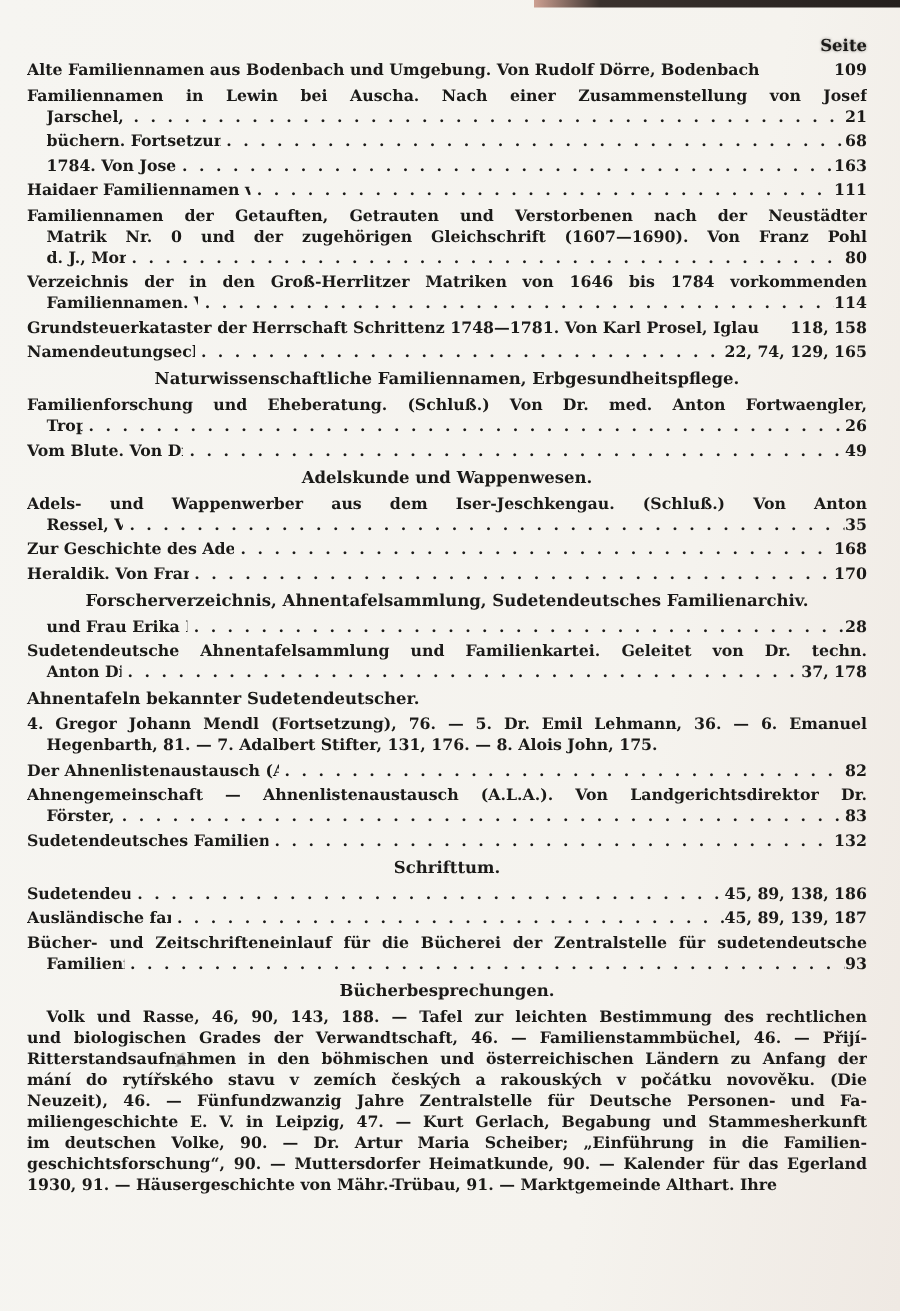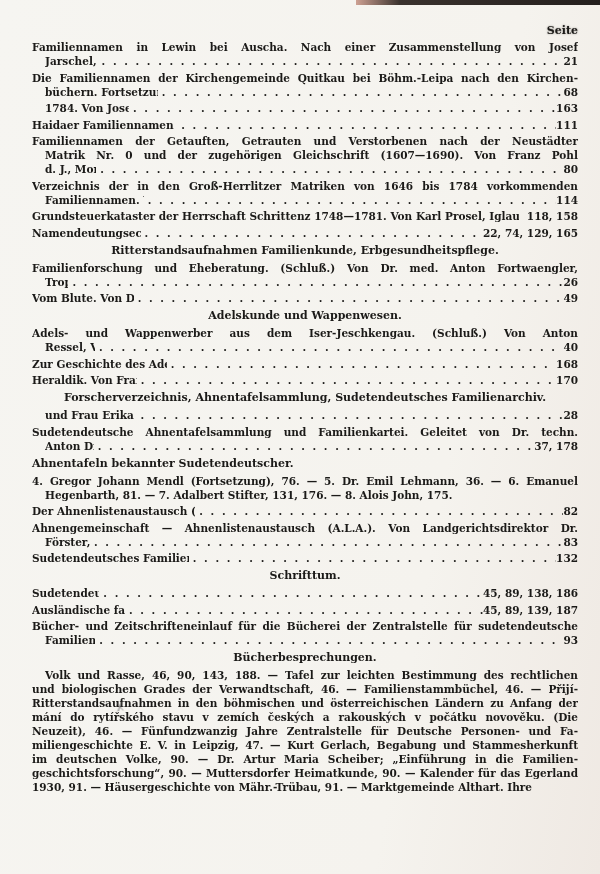--- a/index.html
+++ b/index.html
@@ -13,21 +13,21 @@
   .scan-strip{
     position:absolute;top:0;right:0;width:244px;height:5px;
     background:linear-gradient(90deg,rgba(172,92,70,.55) 0%,#3a322e 18%,#241f1d 100%);
   }
   .scan-smudge{
     position:absolute;left:112px;top:702px;width:16px;height:9px;
     background:linear-gradient(120deg,transparent 40%,rgba(90,90,90,.45) 50%,transparent 60%),
                linear-gradient(60deg,transparent 42%,rgba(110,110,110,.35) 50%,transparent 58%);
     transform:rotate(-8deg);
   }
-  .page{padding:24px 22px 0 32px;}
+  .page{padding:24px 22px 0 18px;}
   .seite{
     font-weight:bold;font-size:11px;text-align:right;margin-bottom:3px;
     text-shadow:0 0 2px rgba(25,18,12,.45);
   }
   .heading{
     text-align:center;font-weight:bold;font-size:11px;line-height:14px;
     margin:4px 0 3px;
   }
   .heading.left{text-align:left;}
   .entry,.para{font-size:10.5px;line-height:14px;font-weight:bold;margin-bottom:2.5px;}
@@ -44,29 +44,35 @@
 </head>
 <body>
 
 <div class="scan-strip"></div>
 <div class="scan-smudge"></div>
 
 <div class="page">
   <div class="seite">Seite</div>
   <div id="toc">
       <div class="entry">
+        <div class="lastline">
+          <span class="txt">Alte Familiennamen aus Bodenbach und Umgebung.  Von Rudolf Dörre, Bodenbach</span>
+          <span class="leader"></span>
+          <span class="pg">109</span>
+        </div>
+      </div>
+      <div class="entry">
         <div class="line just">Familiennamen in Lewin bei Auscha.  Nach einer Zusammenstellung von Josef</div>
         <div class="lastline cont">
           <span class="txt">Jarschel, Leitmeritz</span>
           <span class="leader">. . . . . . . . . . . . . . . . . . . . . . . . . . . . . . . . . . . . . . . . . . . . . . . . . . . . . . . . . . . . . . . . . . . . . . . . . . . . . . . . . . . . . . . . . . </span>
           <span class="pg">21</span>
         </div>
       </div>
       <div class="entry">
-        <div class="line just">Die Familiennamen der Kirchengemeinde Quitkau bei Böhm.-Leipa nach den Kirchen-</div>
         <div class="lastline cont">
           <span class="txt">büchern.  Fortsetzung. Von Eduard Eger, Quitkau</span>
           <span class="leader">. . . . . . . . . . . . . . . . . . . . . . . . . . . . . . . . . . . . . . . . . . . . . . . . . . . . . . . . . . . . . . . . . . . . . . . . . . . . . . . . . . . . . . . . . . </span>
           <span class="pg">68</span>
         </div>
       </div>
       <div class="entry">
         <div class="lastline cont">
           <span class="txt">1784.  Von Josef Richter, Langenau</span>
           <span class="leader">. . . . . . . . . . . . . . . . . . . . . . . . . . . . . . . . . . . . . . . . . . . . . . . . . . . . . . . . . . . . . . . . . . . . . . . . . . . . . . . . . . . . . . . . . . </span>
@@ -104,21 +110,21 @@
           <span class="pg">118, 158</span>
         </div>
       </div>
       <div class="entry">
         <div class="lastline">
           <span class="txt">Namendeutungsecke.  Geleitet von Dr. Karl Gaube, Prag</span>
           <span class="leader">. . . . . . . . . . . . . . . . . . . . . . . . . . . . . . . . . . . . . . . . . . . . . . . . . . . . . . . . . . . . . . . . . . . . . . . . . . . . . . . . . . . . . . . . . . </span>
           <span class="pg">22, 74, 129, 165</span>
         </div>
       </div>
-      <div class="heading">Ritterstandsaufnahmen Familienkunde, Erbgesundheitspflege.</div>
+      <div class="heading">Naturwissenschaftliche Familiennamen, Erbgesundheitspflege.</div>
       <div class="entry">
         <div class="line just">Familienforschung und Eheberatung.  (Schluß.)  Von Dr. med. Anton Fortwaengler,</div>
         <div class="lastline cont">
           <span class="txt">Troppau</span>
           <span class="leader">. . . . . . . . . . . . . . . . . . . . . . . . . . . . . . . . . . . . . . . . . . . . . . . . . . . . . . . . . . . . . . . . . . . . . . . . . . . . . . . . . . . . . . . . . . </span>
           <span class="pg">26</span>
         </div>
       </div>
       <div class="entry">
         <div class="lastline">
@@ -126,21 +132,21 @@
           <span class="leader">. . . . . . . . . . . . . . . . . . . . . . . . . . . . . . . . . . . . . . . . . . . . . . . . . . . . . . . . . . . . . . . . . . . . . . . . . . . . . . . . . . . . . . . . . . </span>
           <span class="pg">49</span>
         </div>
       </div>
       <div class="heading">Adelskunde und Wappenwesen.</div>
       <div class="entry">
         <div class="line just">Adels- und Wappenwerber aus dem Iser-Jeschkengau.  (Schluß.)  Von Anton</div>
         <div class="lastline cont">
           <span class="txt">Ressel, Voigtsbach</span>
           <span class="leader">. . . . . . . . . . . . . . . . . . . . . . . . . . . . . . . . . . . . . . . . . . . . . . . . . . . . . . . . . . . . . . . . . . . . . . . . . . . . . . . . . . . . . . . . . . </span>
-          <span class="pg">40</span>
+          <span class="pg">35</span>
         </div>
       </div>
       <div class="entry">
         <div class="lastline">
           <span class="txt">Zur Geschichte des Adels in Böhmen.  Von A. P. Slechta, Prag</span>
           <span class="leader">. . . . . . . . . . . . . . . . . . . . . . . . . . . . . . . . . . . . . . . . . . . . . . . . . . . . . . . . . . . . . . . . . . . . . . . . . . . . . . . . . . . . . . . . . . </span>
           <span class="pg">168</span>
         </div>
       </div>
       <div class="entry">

